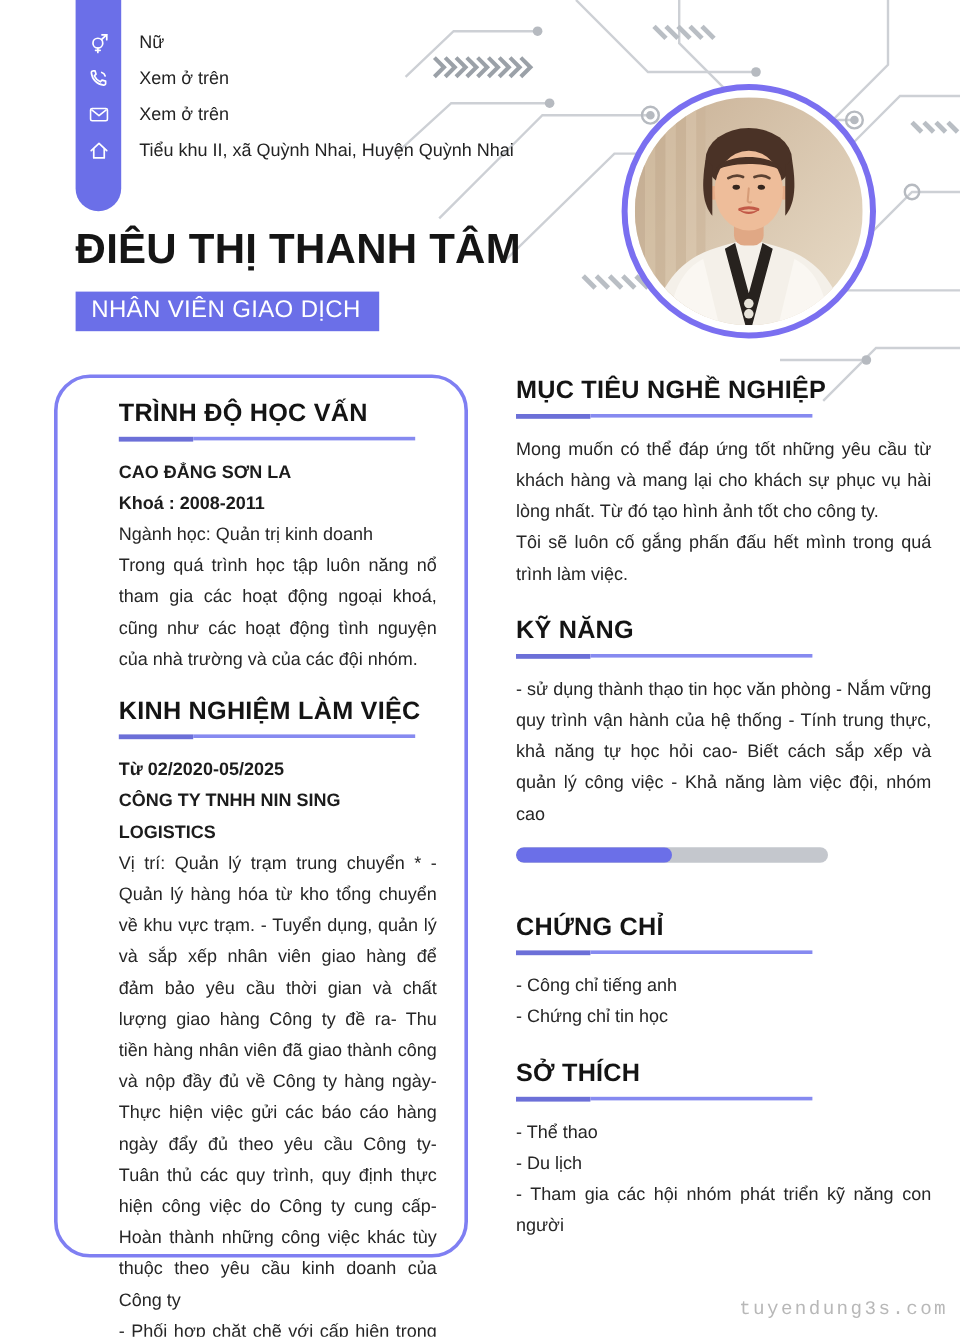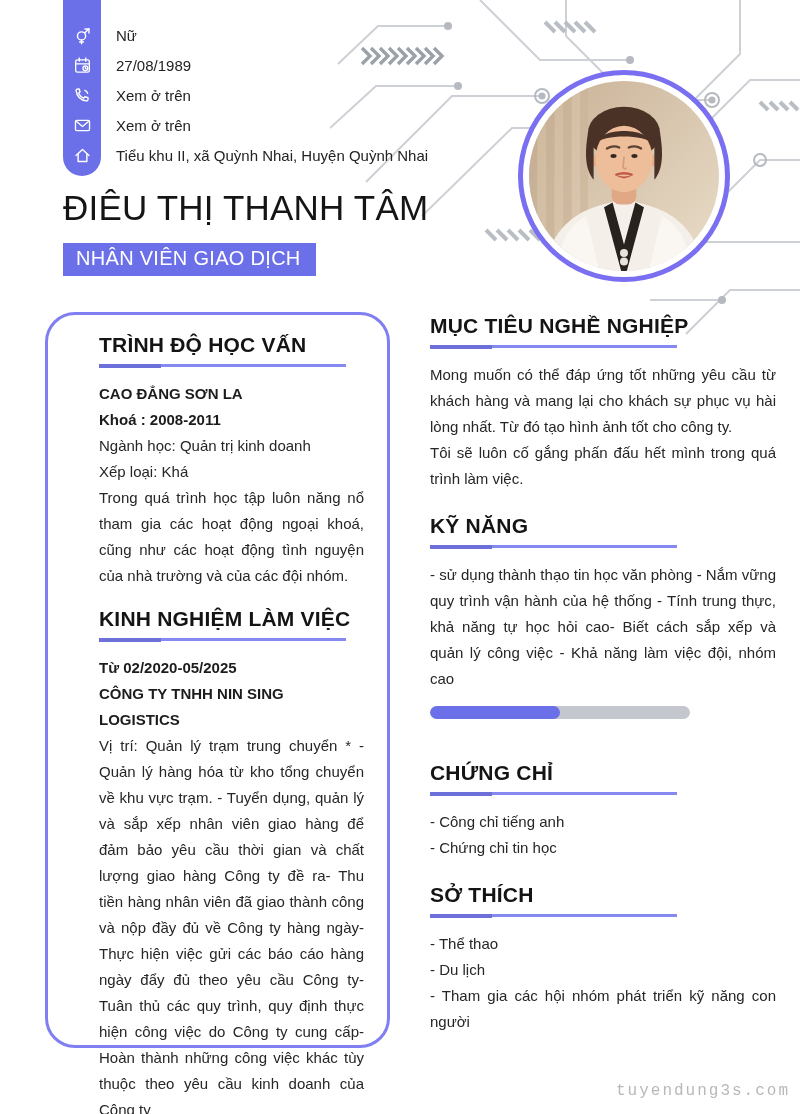--- a/index.html
+++ b/index.html
@@ -17,21 +17,21 @@
   
   .contact-pill{
     position:absolute;left:63px;top:0;width:38px;height:176px;
     background:var(--primary);border-radius:0 0 19px 19px;z-index:2;
   }
   .contact-list{position:absolute;left:63px;top:20px;z-index:3;}
   .contact-row{display:flex;align-items:center;height:30px;}
   .contact-row .cicon{width:38px;display:flex;justify-content:center;align-items:center;flex:0 0 38px;}
   .contact-row .clabel{padding-left:15px;font-size:15px;color:#232323;white-space:nowrap;}
   
-  .name{position:absolute;left:63px;top:188px;font-size:35px;font-weight:normal;color:#151515;letter-spacing:.2px;z-index:3;}
+  .name{position:absolute;left:63px;top:188px;font-size:35px;font-weight:bold;color:#151515;letter-spacing:.2px;z-index:3;}
   .badge{
     position:absolute;left:63px;top:243px;background:var(--primary);color:#fff;
     font-size:20px;padding:4px 15px 6px 13px;z-index:3;letter-spacing:.3px;
   }
   
   .photo-ring{
     position:absolute;left:518px;top:70px;width:212px;height:212px;border-radius:50%;
     border:5px solid var(--ring);background:#fff;display:flex;align-items:center;justify-content:center;z-index:2;
   }
   .photo-inner{width:190px;height:190px;border-radius:50%;overflow:hidden;}
@@ -138,32 +138,20 @@
   <div class="contact-row">
     <span class="cicon">
       <svg width="19" height="19" viewBox="0 0 20 20" fill="none" stroke="#fff" stroke-width="1.5" stroke-linecap="round">
         <circle cx="9" cy="10.5" r="4.3"></circle>
           <path d="M12.2 7.4 L16.6 3.2"></path>
           <path d="M12.6 3.2 H16.8 V7.4"></path>
           <path d="M9 14.8 V18.6 M7 16.8 H11"></path>
       </svg>
     </span>
     <span class="clabel">Nữ</span>
-  </div>
-  <div class="contact-row">
-    <span class="cicon">
-      <svg width="19" height="19" viewBox="0 0 20 20" fill="none" stroke="#fff" stroke-width="1.4" stroke-linecap="round">
-        <rect x="2.8" y="4" width="14.4" height="13" rx="1.8"></rect>
-          <path d="M2.8 8.2 H17.2"></path>
-          <path d="M6.6 2 V5.4 M13.4 2 V5.4"></path>
-        <circle cx="13" cy="13" r="2.6"></circle>
-          <path d="M13 11.8 V13 L14 13.7"></path>
-      </svg>
-    </span>
-    <span class="clabel">27/08/1989</span>
   </div>
   <div class="contact-row">
     <span class="cicon">
       <svg width="19" height="19" viewBox="0 0 20 20" fill="none" stroke="#fff" stroke-width="1.5" stroke-linecap="round" stroke-linejoin="round">
         <path d="M4.8 3.2 C4 3.2 3.2 4 3.3 4.9 c.5 5.8 5 10.3 10.8 10.8 .9 .1 1.7-.7 1.7-1.5 v-2 l-3.2-.9 -1.5 1.5 c-2.3-1.1-4.1-2.9-5.2-5.2 l1.5-1.5 -.9-3z"></path>
         <path d="M12.4 4.6 c1.6 .5 2.6 1.5 3 3.1"></path>
       </svg>
     </span>
     <span class="clabel">Xem ở trên</span>
   </div>
@@ -237,21 +225,20 @@
 <div class="left-box">
   <div class="sec">
     <div class="sec-heading">TRÌNH ĐỘ HỌC VẤN</div>
     <div class="rule">
         <span class="seg-dark"></span>
         <span class="seg-light"></span>
       </div>
     <div class="line b">CAO ĐẲNG SƠN LA</div>
     <div class="line b">Khoá : 2008-2011</div>
     <div class="line">Ngành học: Quản trị kinh doanh</div>
-    <div class="line">Xếp loại: Khá</div>
     <p class="para">Trong quá trình học tập luôn năng nổ tham gia các hoạt động ngoại khoá, cũng như các hoạt động tình nguyện của nhà trường và của các đội nhóm.</p>
   </div>
   <div class="sec">
     <div class="sec-heading">KINH NGHIỆM LÀM VIỆC</div>
     <div class="rule">
         <span class="seg-dark"></span>
         <span class="seg-light"></span>
       </div>
     <div class="line b">Từ 02/2020-05/2025</div>
     <div class="line b">CÔNG TY TNHH NIN SING LOGISTICS</div>

